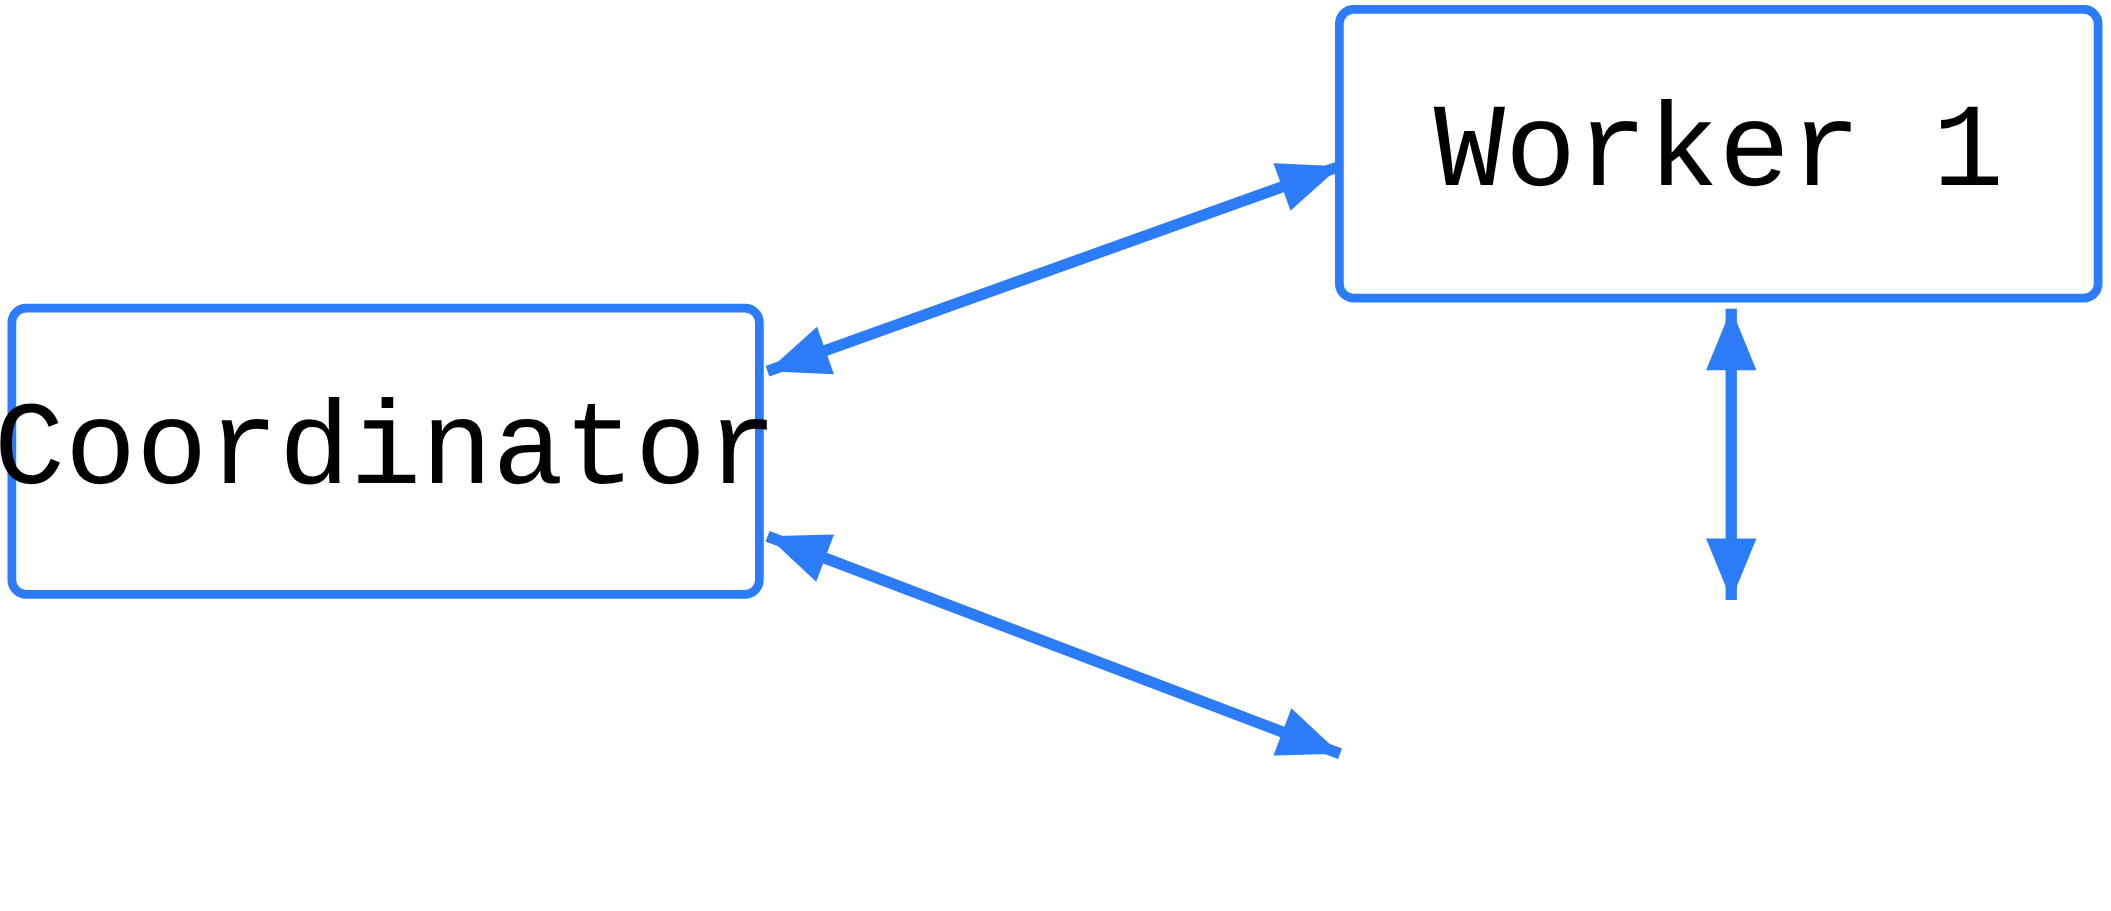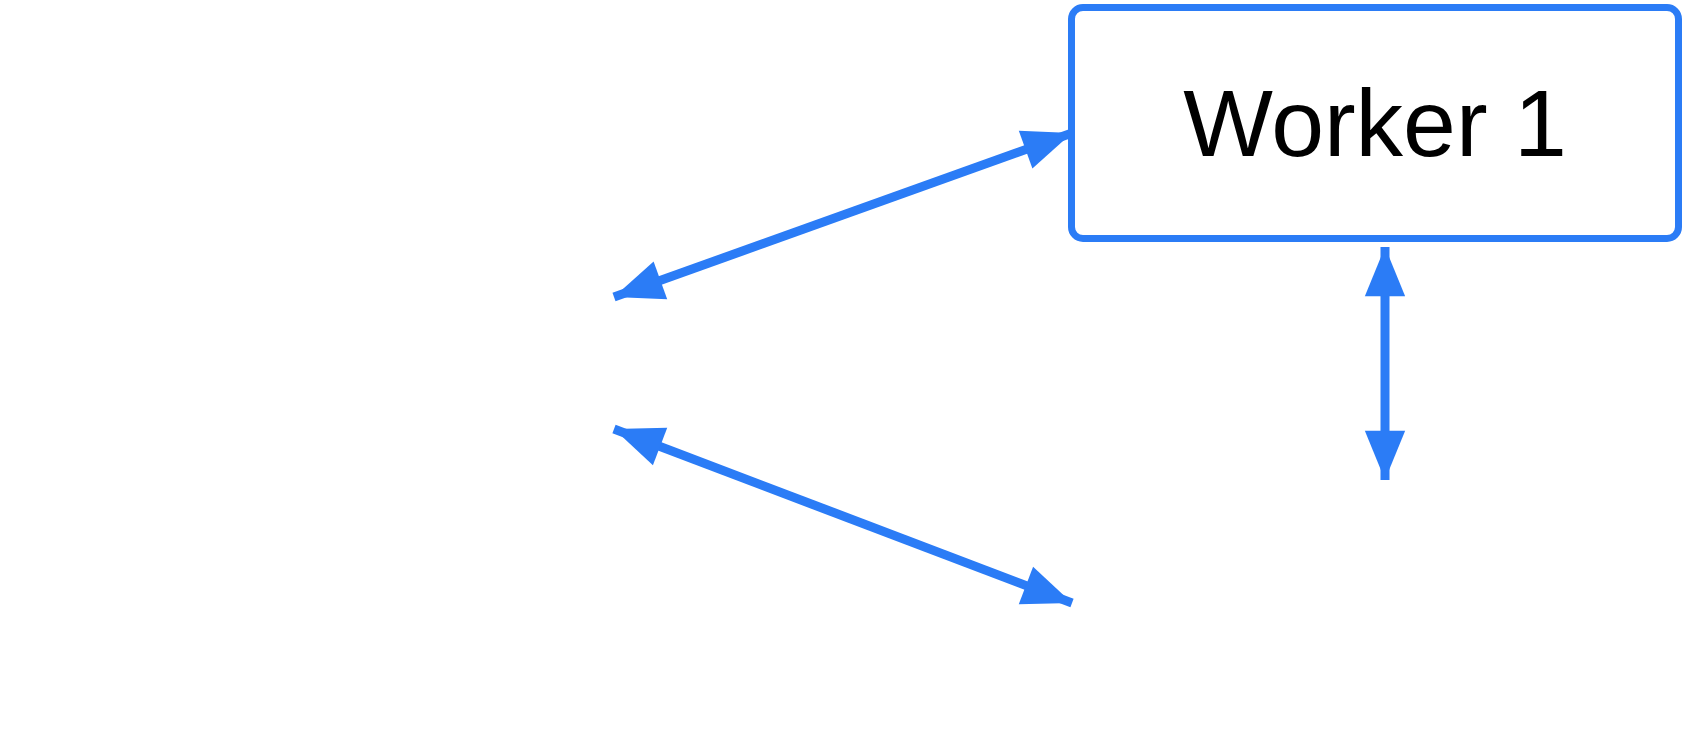--- a/index.html
+++ b/index.html
@@ -15,20 +15,21 @@
   }
   .node {
     position: absolute;
     background: var(--node-fill);
     border: 7px solid var(--accent);
     border-radius: 15px;
     display: flex;
     align-items: center;
     justify-content: center;
     z-index: 2;
+    font-family: Liberation Mono, monospace;
   }
   .node .label {
     font-size: 95px;
     line-height: 1;
     color: var(--text);
     white-space: nowrap;
   }
   #node-coordinator { left: 6px;    top: 243px; width: 605px; height: 236px; }
   #node-worker1     { left: 1068px; top: 4px;   width: 614px; height: 238px; }
   #node-worker2     { left: 1068px; top: 484px; width: 614px; height: 241px; }
@@ -53,19 +54,22 @@
       </marker>
     </defs>
 
     <line class="edge" x1="614" y1="297" x2="1072" y2="133" marker-start="url(#arrow)" marker-end="url(#arrow)"></line>
 
     <line class="edge" x1="614" y1="429" x2="1072" y2="603" marker-start="url(#arrow)" marker-end="url(#arrow)"></line>
 
     <line class="edge" x1="1385" y1="247" x2="1385" y2="480" marker-start="url(#arrow)" marker-end="url(#arrow)"></line>
   </svg>
 
+  <div class="node" id="node-coordinator">
+    <span class="label">Coordinator</span>
+  </div>
 
   <div class="node" id="node-worker1">
     <span class="label">Worker 1</span>
   </div>
 
 
 </div>
 
 </body></html>

